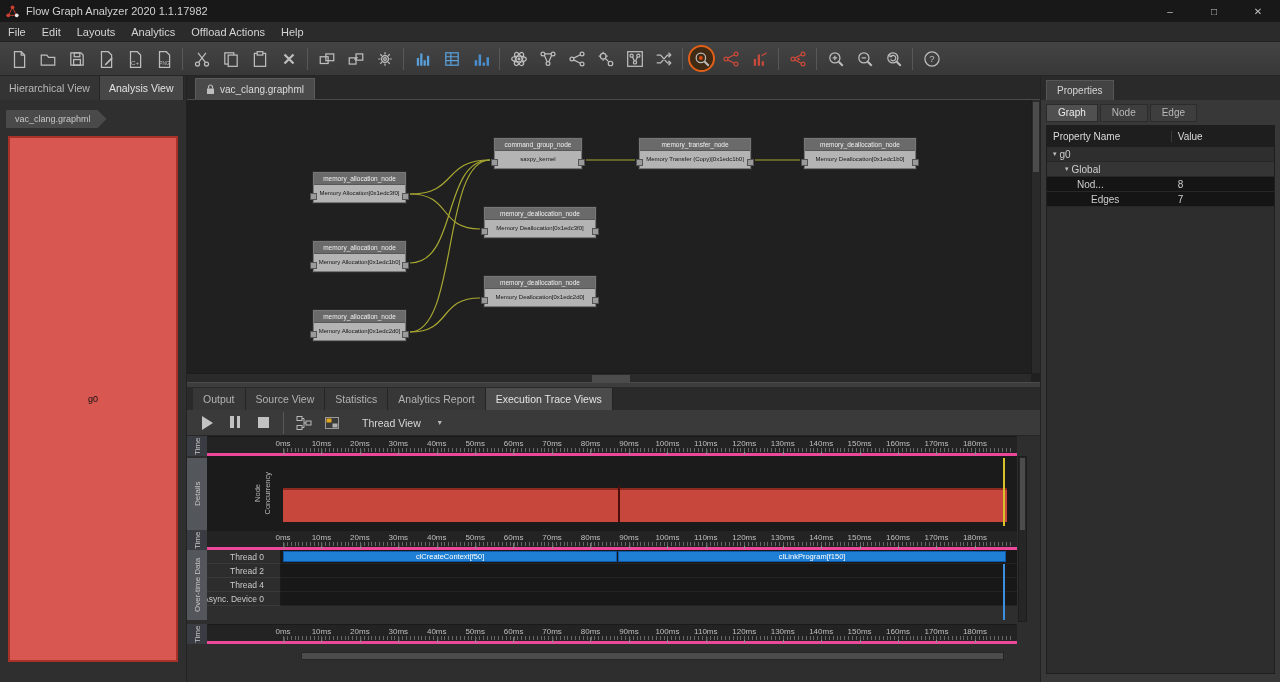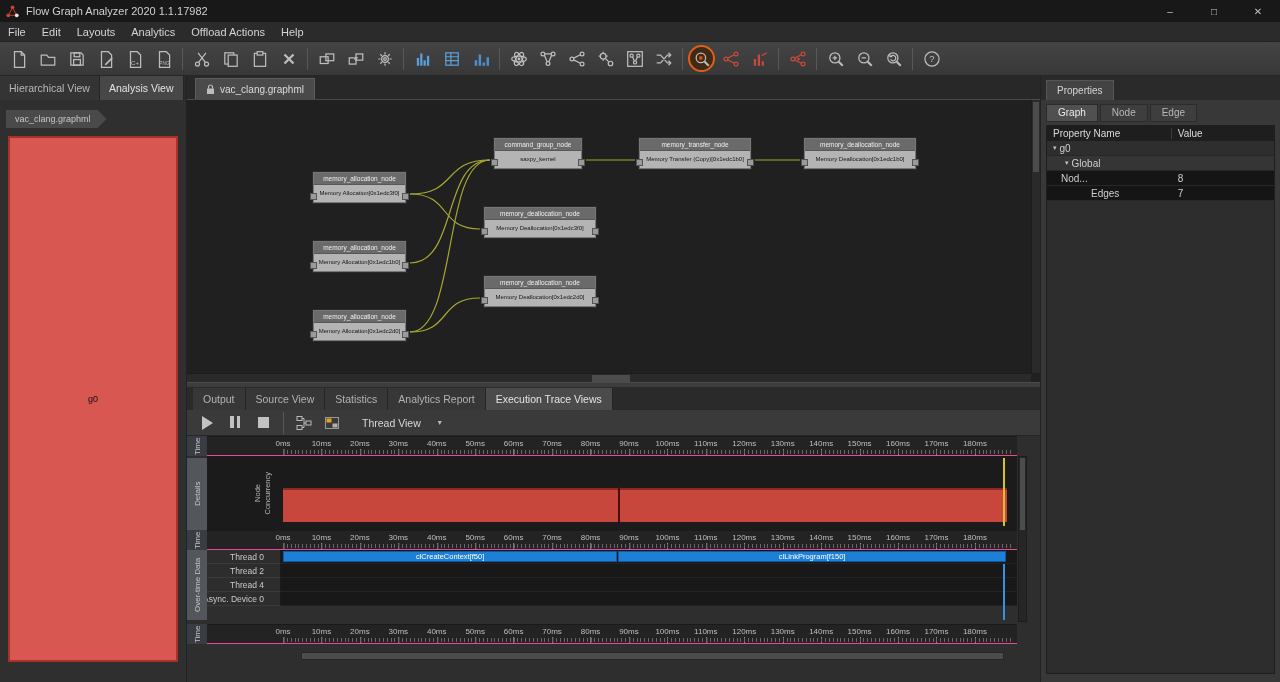--- a/index.html
+++ b/index.html
@@ -66,21 +66,21 @@
   .ic-pause i{display:inline-block;width:3.5px;height:12px;background:#c2c2c2;margin:0 1.5px}
   .ic-stop{width:11px;height:11px;background:#c2c2c2}
   .view-select{margin-left:8px;display:flex;align-items:center;gap:17px;font-size:10.5px;color:#d8d8d8;padding:2px 6px}
   .caret{font-size:8px;color:#bbb}
 
   
   .timeline{flex:1;position:relative;background:#2e2e2e;overflow:hidden}
   .tl-seg{position:absolute;left:0;width:20px;background:#393d43;color:#c5c5c5;font-size:8px;
     writing-mode:vertical-rl;transform:rotate(180deg);display:flex;align-items:center;justify-content:center;white-space:nowrap;overflow:hidden}
   .tl-seg.lit{background:#53565b}
-  .ruler{position:absolute;left:20px;right:23px;height:20px;background:#232323;border-top:1px solid #1a1a1a;border-bottom:1px solid #ec4899}
+  .ruler{position:absolute;left:20px;right:23px;height:20px;background:#232323;border-top:1px solid #1a1a1a;border-bottom:3px solid #ec4899}
   .ruler::after{content:"";position:absolute;left:76px;right:6px;bottom:1px;height:4px;
     background:repeating-linear-gradient(to right,#686868 0px,#686868 1px,transparent 1px,transparent 3.844px)}
   .tick{position:absolute;top:2px;font-size:8px;color:#bfbfbf;transform:translateX(-50%)}
   .tick::after{content:"";position:absolute;left:50%;top:10px;width:1px;height:6px;background:#909090}
   .conc-row{position:absolute;left:20px;right:23px;top:20px;height:74px;background:#1b1b1b}
   .conc-label{position:absolute;left:46px;top:0;bottom:0;display:flex;gap:1px;align-items:center}
   .conc-word{writing-mode:vertical-rl;transform:rotate(180deg);font-size:7.5px;color:#b8b8b8}
   .conc-track{position:absolute;left:74px;right:0;top:0;bottom:0;background:#1b1b1b}
   .conc-fill{position:absolute;left:2px;width:724px;bottom:8px;height:34px;border-top:2px solid #8c2a22}
   .conc-div{position:absolute;left:337px;bottom:8px;height:36px;width:2px;background:#4a0f0b}
@@ -99,21 +99,21 @@
   .tl-hscroll .sb-handle{margin:1px;height:6px}
 
   
   .right-panel{flex:1;display:flex;flex-direction:column;background:#383838;border-left:1px solid #222;min-width:0}
   .rp-tabbar{height:24px;background:#2a2a2a;display:flex;align-items:flex-end;flex:0 0 auto}
   .rp-tab{height:20px;margin-left:5px;padding:0 10px;background:#434343;font-size:10px;color:#d6d6d6;display:flex;align-items:center;border:1px solid #565656;border-bottom:none}
   .rp-subtabs{height:22px;display:flex;padding:4px 5px 0;gap:2px;background:#383838;flex:0 0 auto}
   .rp-subtab{padding:2px 11px;font-size:10px;background:#3e3e3e;border:1px solid #2b2b2b;color:#b8b8b8}
   .rp-subtab.active{background:#505050;color:#ececec}
   .rp-table{flex:1;margin:3px 5px 8px;background:#2d2d2d;border:1px solid #1e1e1e;font-size:10px;display:flex;flex-direction:column;overflow:hidden}
-  .rp-thead{display:flex;height:15px;background:#1e1e1e;color:#dadada;align-items:center;flex:0 0 auto}
+  .rp-thead{display:flex;height:21px;background:#1e1e1e;color:#dadada;align-items:center;flex:0 0 auto}
   .rp-thead .c1{width:55%;padding-left:6px;border-right:1px solid #3a3a3a}
   .rp-thead .c2{flex:1;padding-left:6px}
   .rp-row{display:flex;height:15px;align-items:center;background:#2e2e2e;border-bottom:1px solid #272727;color:#cecece}
   .rp-row.r1{background:#353535}
   .rp-row.sel{background:#151515}
   .rp-row .c1{width:55%;display:flex;align-items:center;overflow:hidden;white-space:nowrap}
   .rp-row .c2{flex:1;padding-left:6px}
   .arrow{font-size:7px;margin-right:3px;color:#c0c0c0}
 </style>
 </head>
@@ -608,21 +608,21 @@
         <div id="rp-rows">
             <div class="rp-row">
               <div class="c1" style="padding-left: 6px;"><span class="arrow">▾</span>g0</div>
               <div class="c2"></div>
             </div>
             <div class="rp-row r1">
               <div class="c1" style="padding-left: 18px;"><span class="arrow">▾</span>Global</div>
               <div class="c2"></div>
             </div>
             <div class="rp-row sel">
-              <div class="c1" style="padding-left: 14px;">Nod...</div>
+              <div class="c1" style="padding-left: 30px;">Nod...</div>
               <div class="c2">8</div>
             </div>
             <div class="rp-row sel">
               <div class="c1" style="padding-left: 44px;">Edges</div>
               <div class="c2">7</div>
             </div>
           </div>
       </div>
     </div>
 

